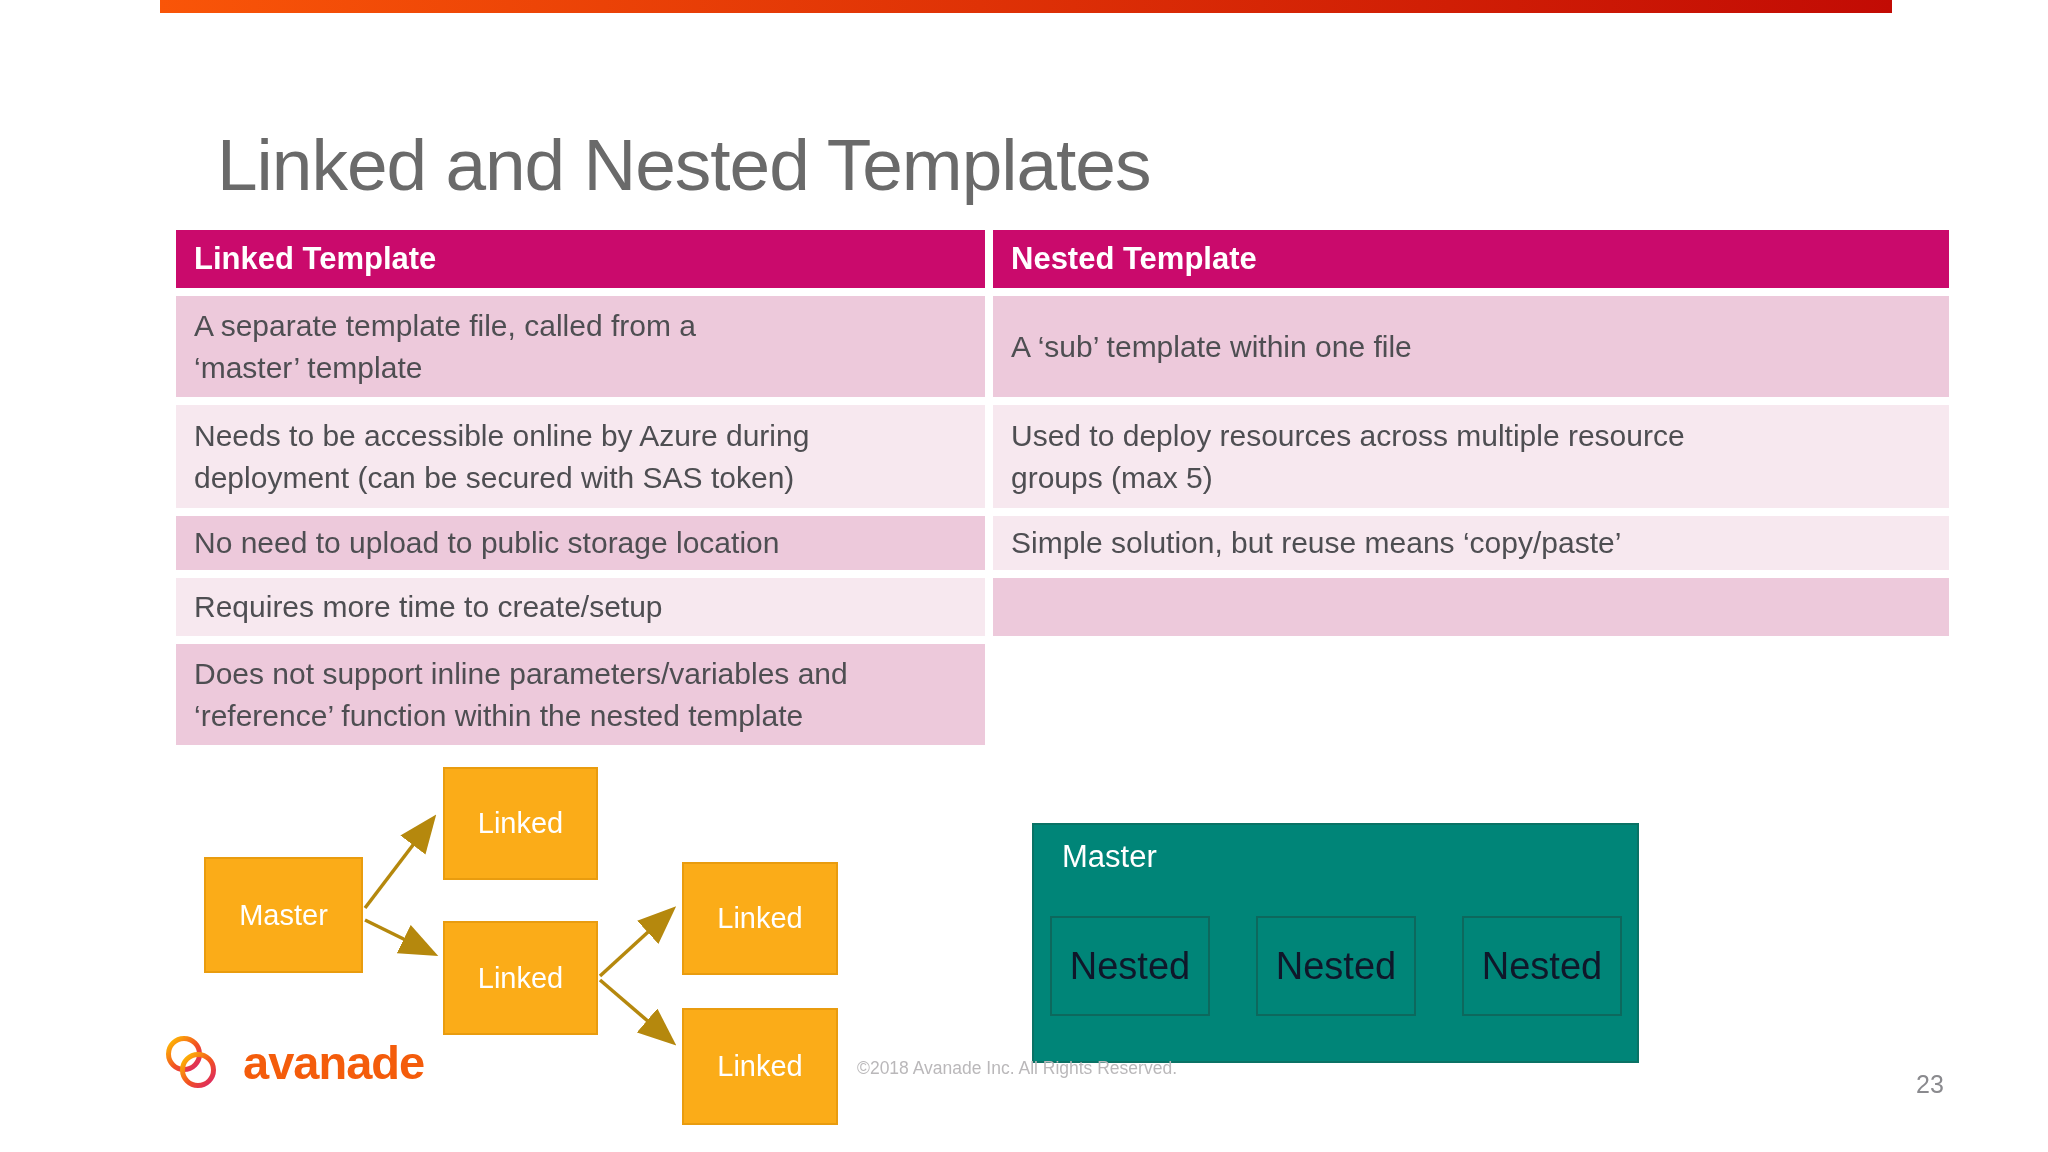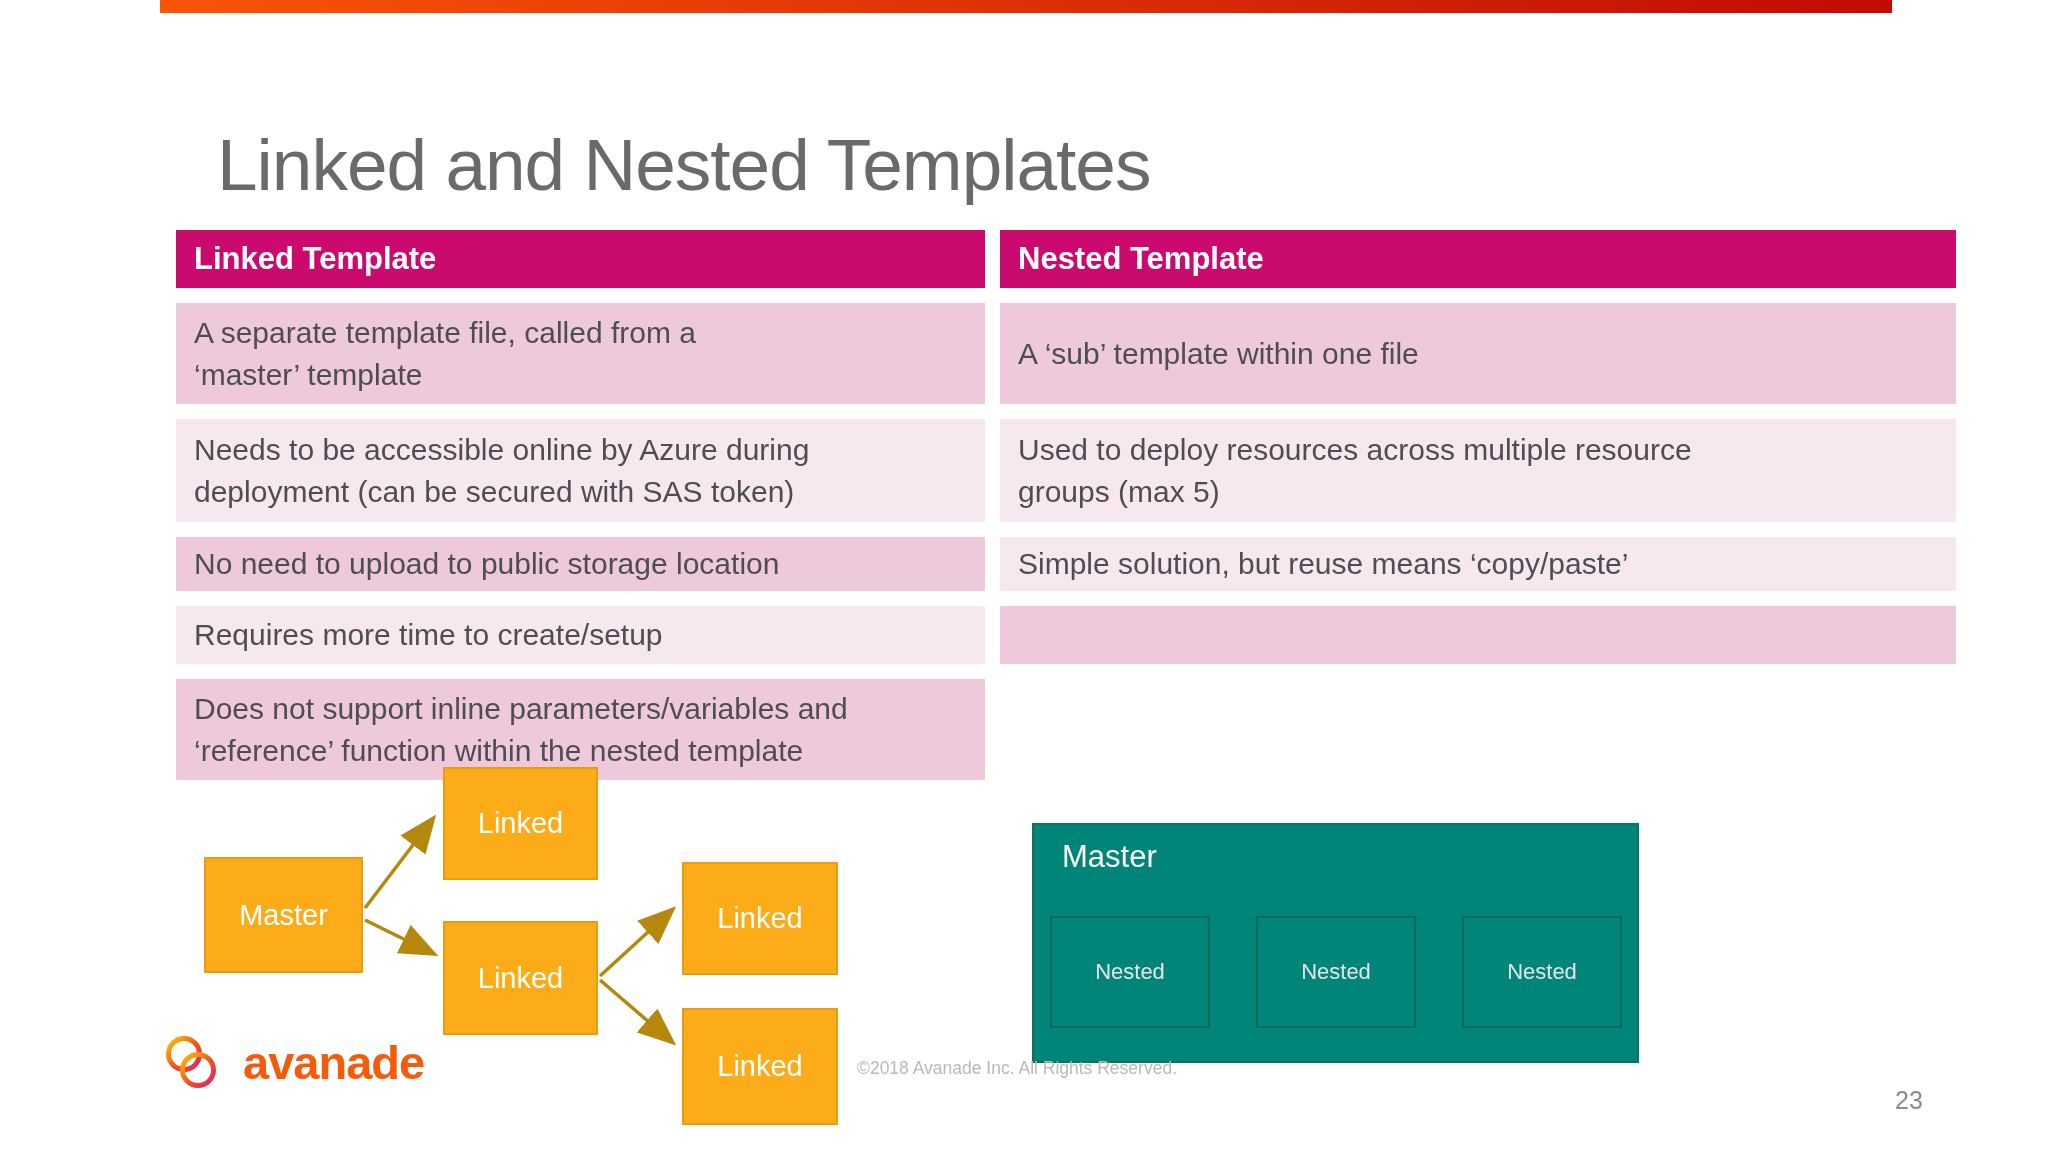--- a/index.html
+++ b/index.html
@@ -15,21 +15,21 @@
   .slide-title{
     position:absolute;left:180px;top:76px;
     font-size:73px;font-weight:300;color:var(--title-text,#6A6A6A);
     letter-spacing:-1px;line-height:1.1;white-space:nowrap;margin-left:37px;
   }
   
   .cmp-table{
     position:absolute;left:176px;top:230px;width:1771px;
     display:grid;grid-template-columns:809px 956px;
     grid-template-rows:58px 101px 103px 54px 58px 101px;
-    gap:15px;background:#ffffff;
+    gap:8px;background:#ffffff;
   }
   .th{
     background:var(--table-header-bg,#CA0A6C);color:#ffffff;
     font-size:31px;font-weight:bold;display:flex;align-items:center;
     padding:0 18px;
   }
   .td{
     font-size:30px;color:var(--cell-text,#4E4E52);line-height:1.38;
     display:flex;align-items:center;padding:0 18px;white-space:pre-line;
   }
@@ -50,39 +50,39 @@
   
   .tbox-outer{
     position:absolute;left:1032px;top:823px;width:607px;height:240px;
     background:var(--teal,#008578);border:2px solid var(--teal-border,#0A7265);
     box-sizing:border-box;
   }
   .tbox-label{
     position:absolute;left:28px;top:14px;color:#ffffff;font-size:31px;
   }
   .nbox{
-    position:absolute;top:91px;width:160px;height:112px;
+    position:absolute;top:91px;width:160px;height:100px;
     background:var(--teal,#008578);border:2px solid var(--nested-border,#0D685D);
-    box-sizing:border-box;color:#e5e5e5;font-size:22px;
+    box-sizing:border-box;color:#0f172a;font-size:38px;
     display:flex;align-items:center;justify-content:center;
   }
   #nbox-1{left:16px;} #nbox-2{left:222px;} #nbox-3{left:428px;}
   
   .logo{position:absolute;left:160px;top:1030px;display:flex;align-items:center;gap:21px;}
   .logo-word{
     font-size:47px;font-weight:bold;color:var(--logo-orange,#F45C0B);
     letter-spacing:-1px;line-height:1;
   }
   .copyright{
     position:absolute;left:857px;top:1058px;font-size:17.5px;
     color:var(--copyright-gray,#BAB8BA);white-space:nowrap;
   }
   .page-number{
-    position:absolute;left:1895px;top:1070px;width:70px;
-    font-size:25px;color:var(--page-number-gray,#8A8A8E);margin-top:16px;
+    position:absolute;left:1895px;top:1070px;width:70px;text-align:center;
+    font-size:25px;color:var(--page-number-gray,#8A8A8E);
   }
 </style>
 </head>
 <body>
 
 <div class="top-bar"></div>
 
 <h1 class="slide-title">Linked and Nested Templates</h1>
 
 <div class="cmp-table">

